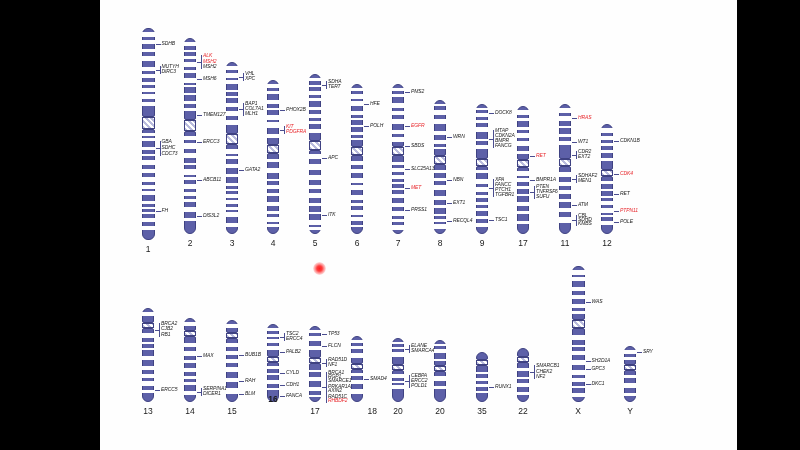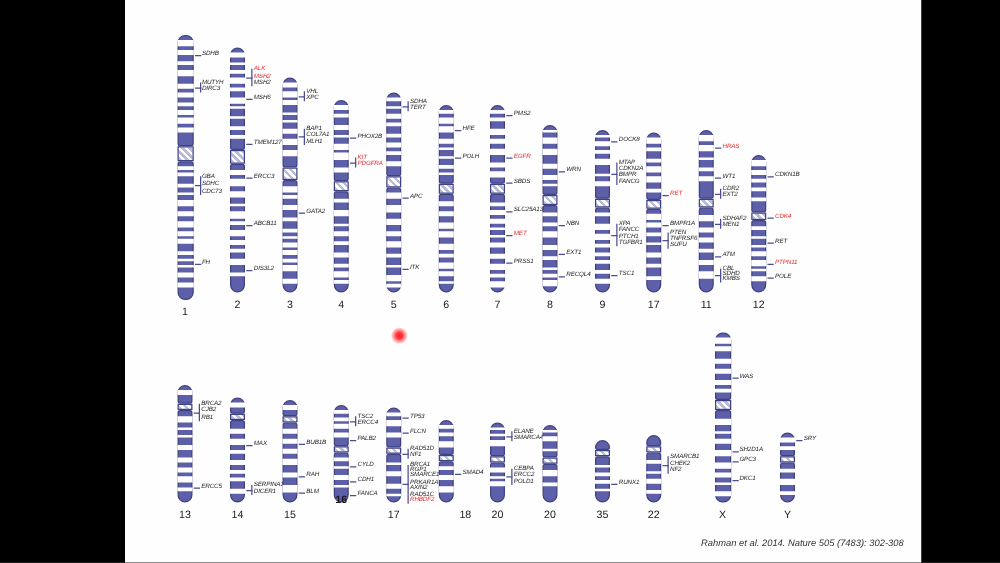--- a/index.html
+++ b/index.html
@@ -662,15 +662,14 @@
           <div class="band" style="top: 37.0827px; height: 5.0564px;"></div>
           <div class="band" style="top: 46.5378px; height: 3.32621px;"></div>
         </div>
         <div class="num" style="left: 510px; top: 406px;">Y</div>
         <div class="tick" style="left: 537px; top: 352px; width: 5px;"></div>
         <div class="lbl" style="left: 543px; top: 349.4px;">SRY</div>
       </div>
 
     <div id="laser"></div>
 
-    <div id="citation">Rahman et al. 2014. Nature 505 (7483): 302-308</div>
   </div>
 </div>
 
 </body></html>

